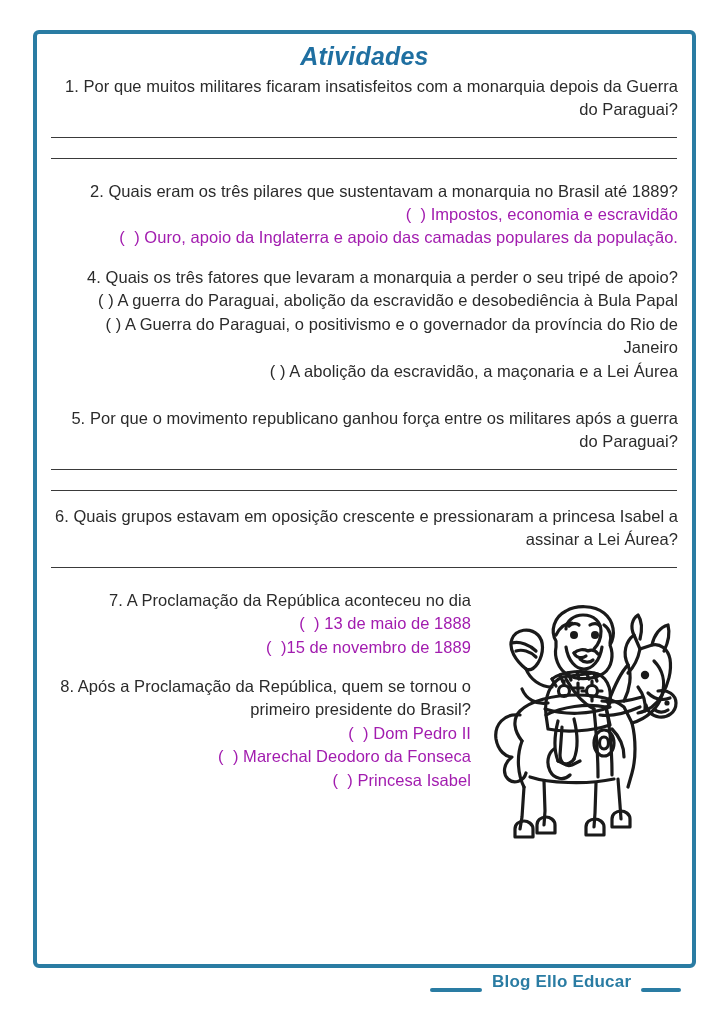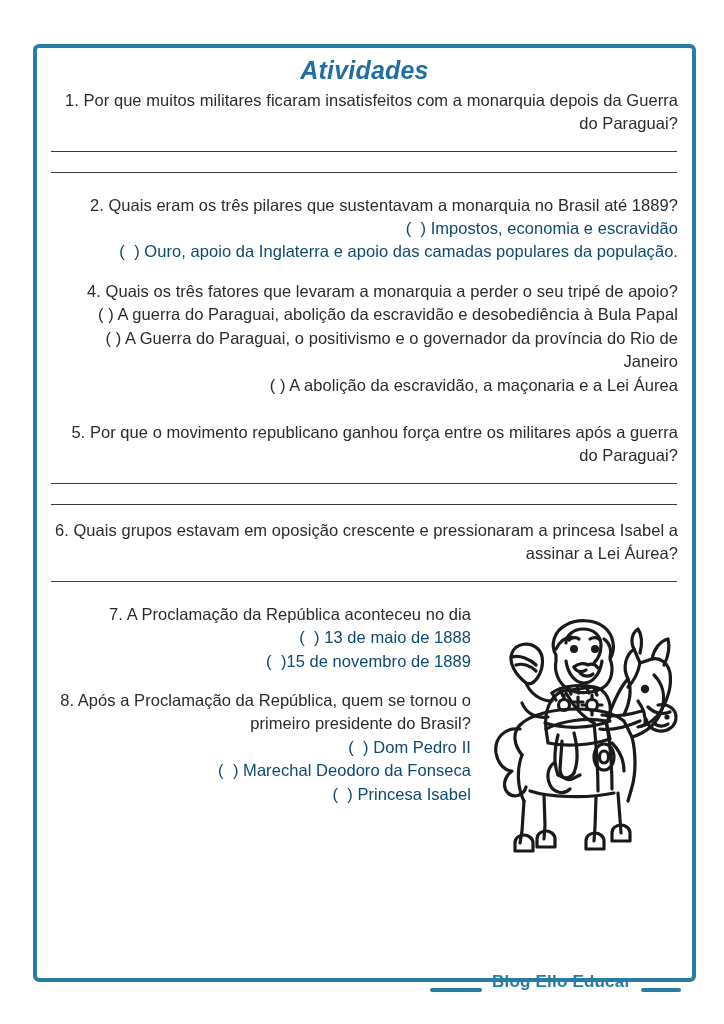--- a/index.html
+++ b/index.html
@@ -12,21 +12,21 @@
     background: #ffffff;
     font-family: "Liberation Sans", sans-serif;
     overflow: hidden;
     position: relative;
   }
 
   
   #worksheet {
     position: absolute;
     left: 33px;
-    top: 44px;
+    top: 30px;
     width: 663px;
     height: 938px;
     box-sizing: border-box;
     border: 4px solid #2a7ca3;
     border-radius: 6px;
     background: #ffffff;
   }
 
   #inner {
     position: absolute;
@@ -56,21 +56,21 @@
     text-align: right;
   }
   .q-text {
     font-size: 16.5px;
     color: #2b2b2b;
     line-height: 1.42;
     letter-spacing: 0.05px;
   }
   .opt {
     font-size: 16.5px;
-    color: #0c4a6e;
+    color: #a21caf;
     line-height: 1.42;
     letter-spacing: 0.05px;
     white-space: pre;
   }
   .spacer {
     height: 15px;
   }
   .spacer-sm {
     height: 8px;
   }

